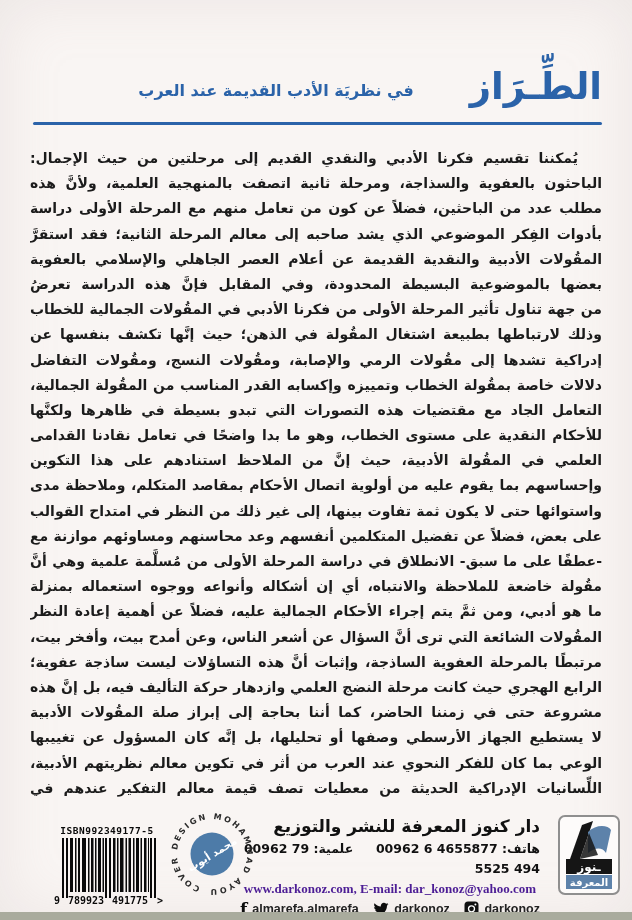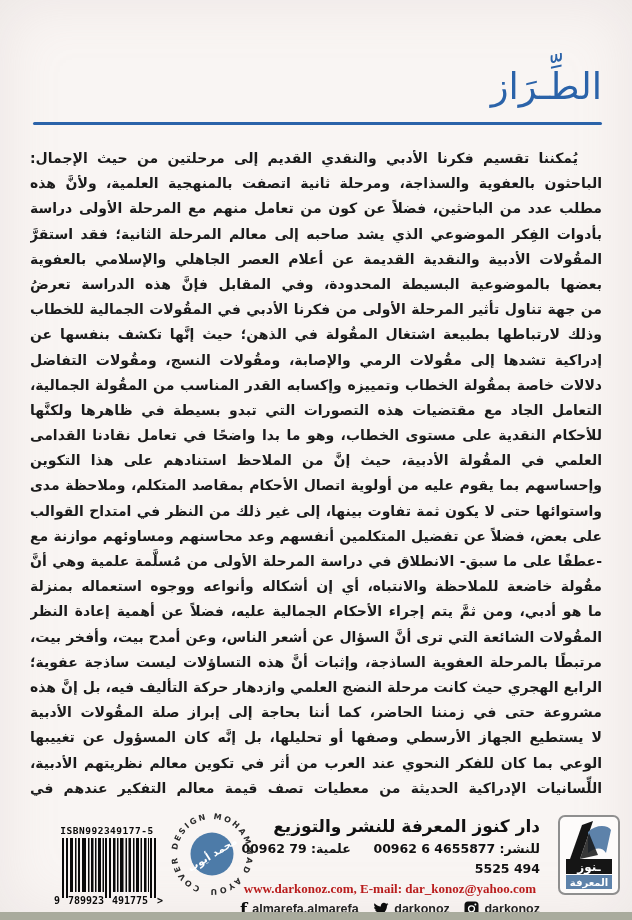--- a/index.html
+++ b/index.html
@@ -12,22 +12,23 @@
     box-shadow:inset 0 0 60px rgba(180,160,160,0.18);
   }
   
   .title-row{
     position:absolute;top:68px;right:30px;left:30px;
     direction:rtl;
     display:flex;align-items:flex-end;gap:10px;
     color:#2b63a9;
   }
   .title-main{
-    font-size:37px;font-weight:normal;line-height:1;
+    font-size:37px;font-weight:bold;line-height:1;
     letter-spacing:-1px;
+    margin-left:46px;
   }
   .title-sub{
     font-size:16px;font-weight:bold;padding-bottom:5px;
   }
   .rule{
     position:absolute;top:122px;left:33px;right:30px;height:2.5px;
     background:#2b63a9;border-radius:2px;
   }
   
   .body-text{
@@ -47,21 +48,21 @@
   .pub-block{
     position:absolute;top:813px;right:92px;width:300px;
     direction:rtl;text-align:right;color:#111;
   }
   .pub-name{font-size:17px;font-weight:bold;line-height:26px;}
   .pub-phones{font-size:12.5px;font-weight:bold;line-height:20px;direction:rtl;}
   .pub-phones .num{direction:ltr;unicode-bidi:embed;}
   .pub-phones .gap{display:inline-block;width:14px;}
   .pub-web{
     font-size:13px;line-height:19px;direction:ltr;text-align:center;
-    font-family:"Liberation Serif",serif;font-weight:bold;color:#b91c1c;
+    font-family:"Liberation Serif",serif;font-weight:bold;color:#4c1d95;
   }
   .social-row{
     margin-top:3px;
     direction:ltr;display:flex;align-items:center;justify-content:center;
     gap:7px;font-size:12.5px;font-weight:bold;color:#222;
     font-family:"Liberation Sans",sans-serif;
   }
   .social-row .grp{display:flex;align-items:center;gap:5px;}
   .social-row .sp{width:13px;}
   .fb-glyph{
@@ -75,20 +76,21 @@
     background:#a9ab9d;
   }
 </style>
 </head>
 <body>
 
 <div class="page">
 
   <div class="title-row">
     <span class="title-main">الطِّـرَاز</span>
+    <span class="title-sub">في نظريَة الأدب القديمة عند العرب</span>
   </div>
   <div class="rule"></div>
 
   <div class="body-text">
     <div class="bline first">يُمكننا تقسيم فكرنا الأدبي والنقدي القديم إلى مرحلتين من حيث الإجمال: مرحلة أولى وصفها</div>
     <div class="bline">الباحثون بالعفوية والسذاجة، ومرحلة ثانية اتصفت بالمنهجية العلمية، ولأنَّ هذه المنهجية العلمية كانتْ</div>
     <div class="bline">مطلب عدد من الباحثين، فضلاً عن كون من تعامل منهم مع المرحلة الأولى دراسة ونظرًا كان يستعين</div>
     <div class="bline">بأدوات الفِكر الموضوعي الذي يشد صاحبه إلى معالم المرحلة الثانية؛ فقد استقرَّ -بشكل عام- وصف</div>
     <div class="bline">المقُولات الأدبية والنقدية القديمة عن أعلام العصر الجاهلي والإسلامي بالعفوية والسذاجة، وقد يُوصف</div>
     <div class="bline">بعضها بالموضوعية البسيطة المحدودة، وفي المقابل فإنَّ هذه الدراسة تعرضُ تفسيرًا مغايرًا لهذه المسألة</div>
@@ -123,21 +125,21 @@
       <rect x="8" y="44" width="46" height="15" fill="#151515"></rect>
       <text x="31" y="56" text-anchor="middle" fill="#ffffff" font-size="12" font-weight="bold" font-family="DejaVu Sans, sans-serif">ـنوز</text>
       <rect x="8" y="60" width="46" height="14" fill="#5d82aa"></rect>
       <text x="31" y="71" text-anchor="middle" fill="#ffffff" font-size="10" font-weight="bold" font-family="DejaVu Sans, sans-serif">المعرفة</text>
     </svg>
   </div>
 
   <div class="pub-block">
     <div class="pub-name">دار كنوز المعرفة للنشر والتوزيع</div>
     <div class="pub-phones">
-      <span>للنشر:</span>
+      <span>هاتف:</span>
       <span class="num">00962 6 4655877</span>
       <span class="gap"></span>
       <span>علمية:</span>
       <span class="num">00962 79 5525 494</span>
     </div>
     <div class="pub-web">www.darkonoz.com, E-mail: dar_konoz@yahoo.com</div>
     <div class="social-row">
       <span class="grp">
         <span class="fb-glyph">f</span>
         <span>almarefa.almarefa</span>

